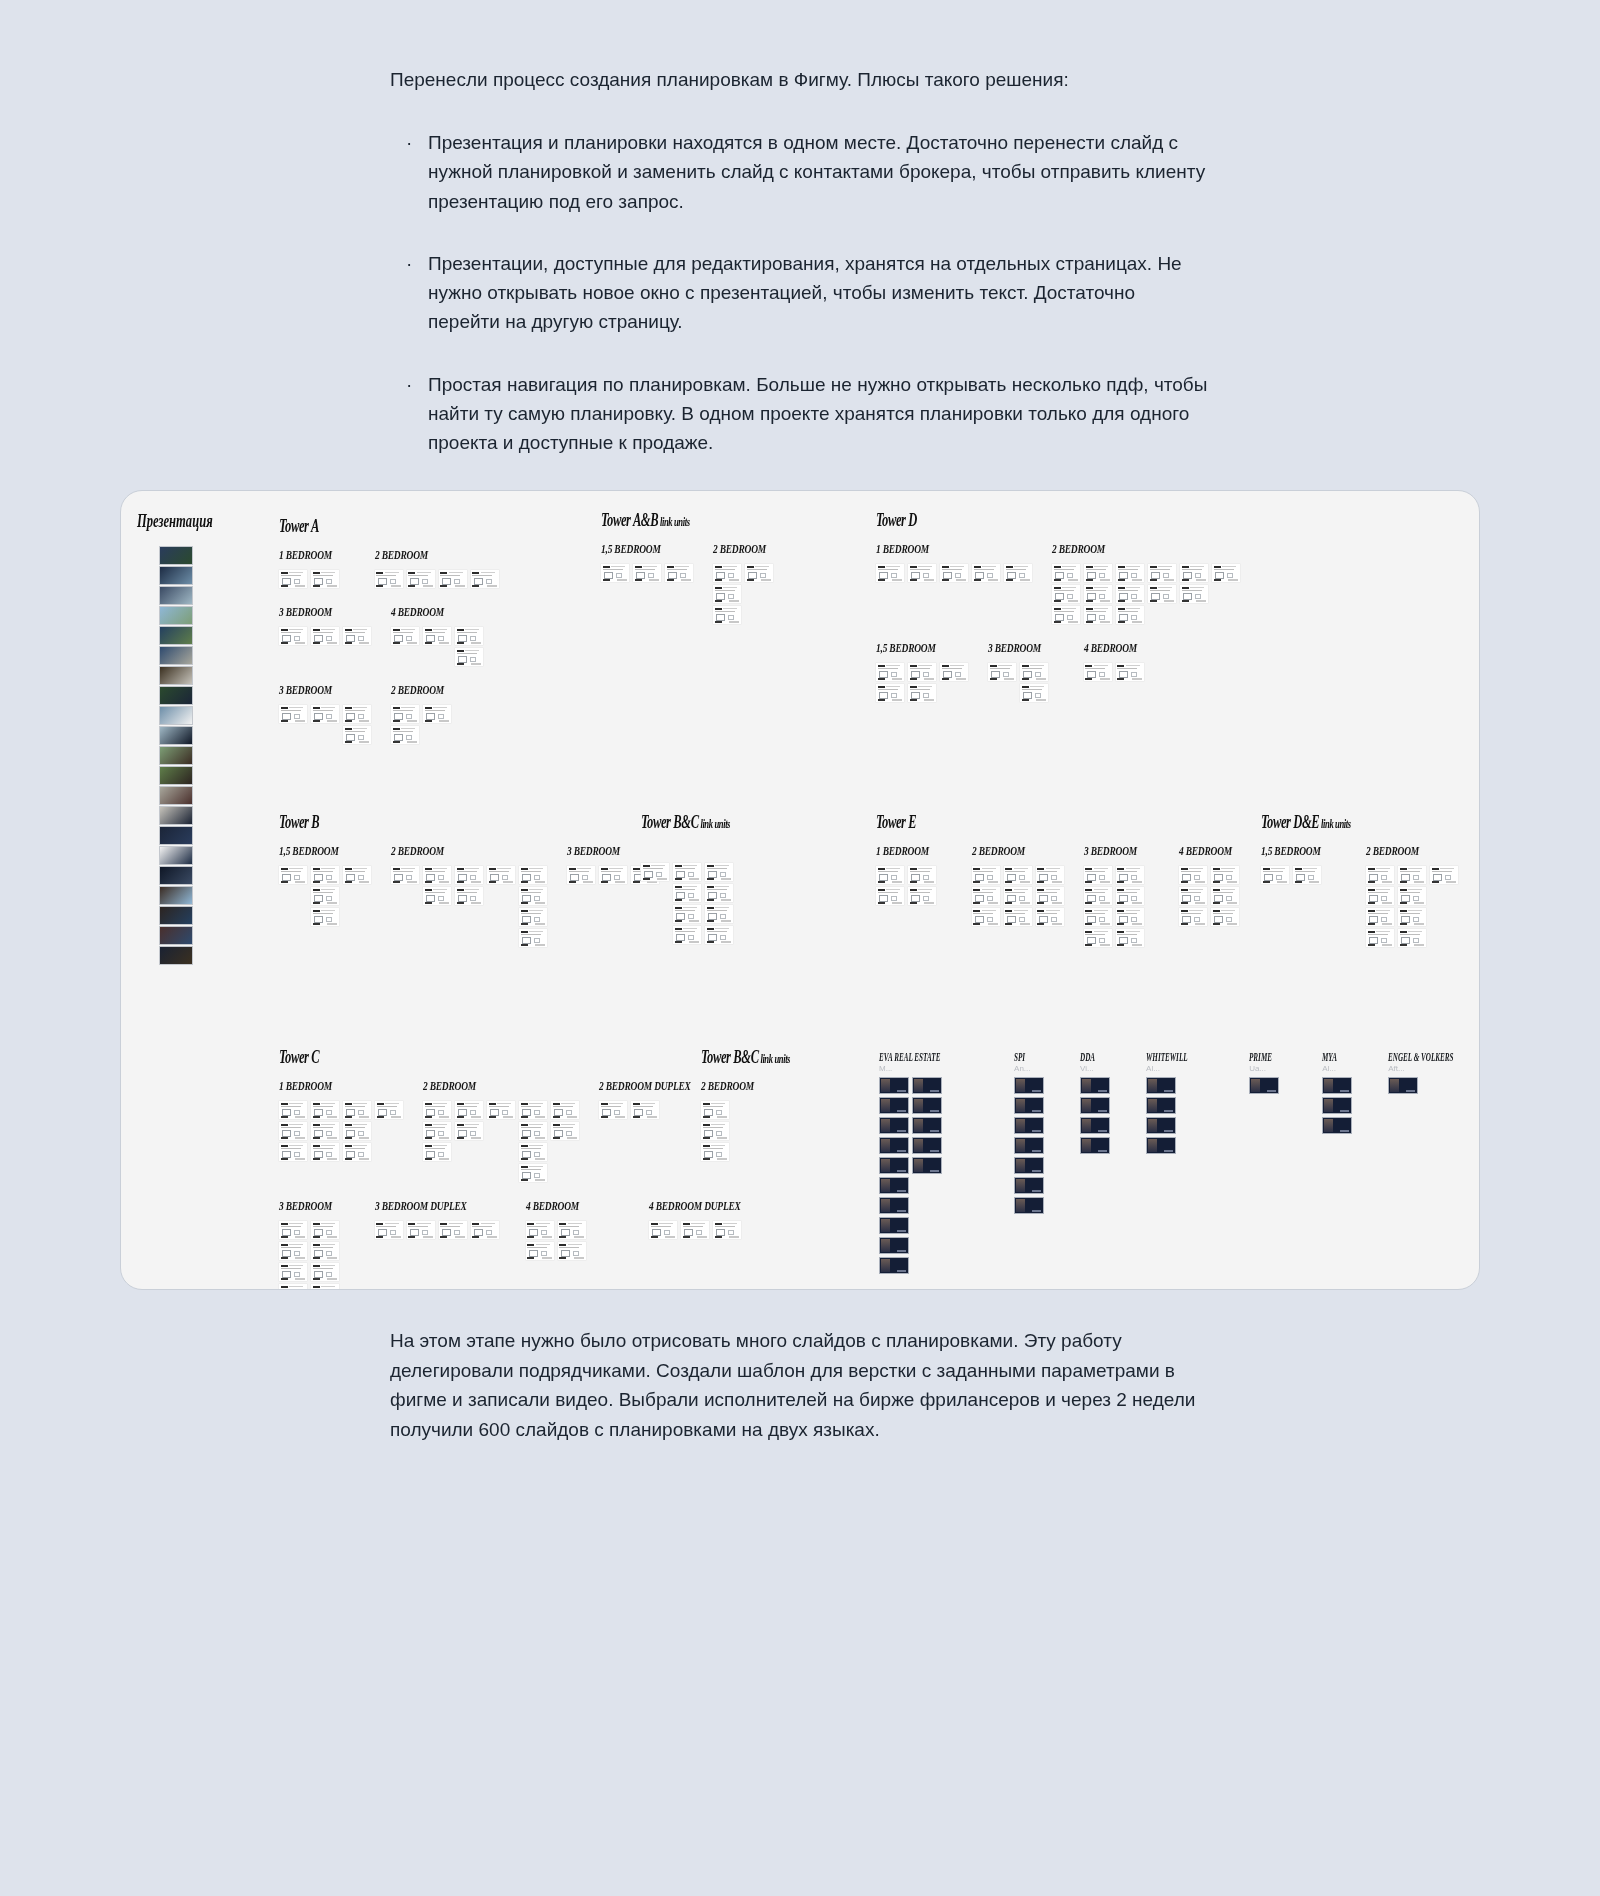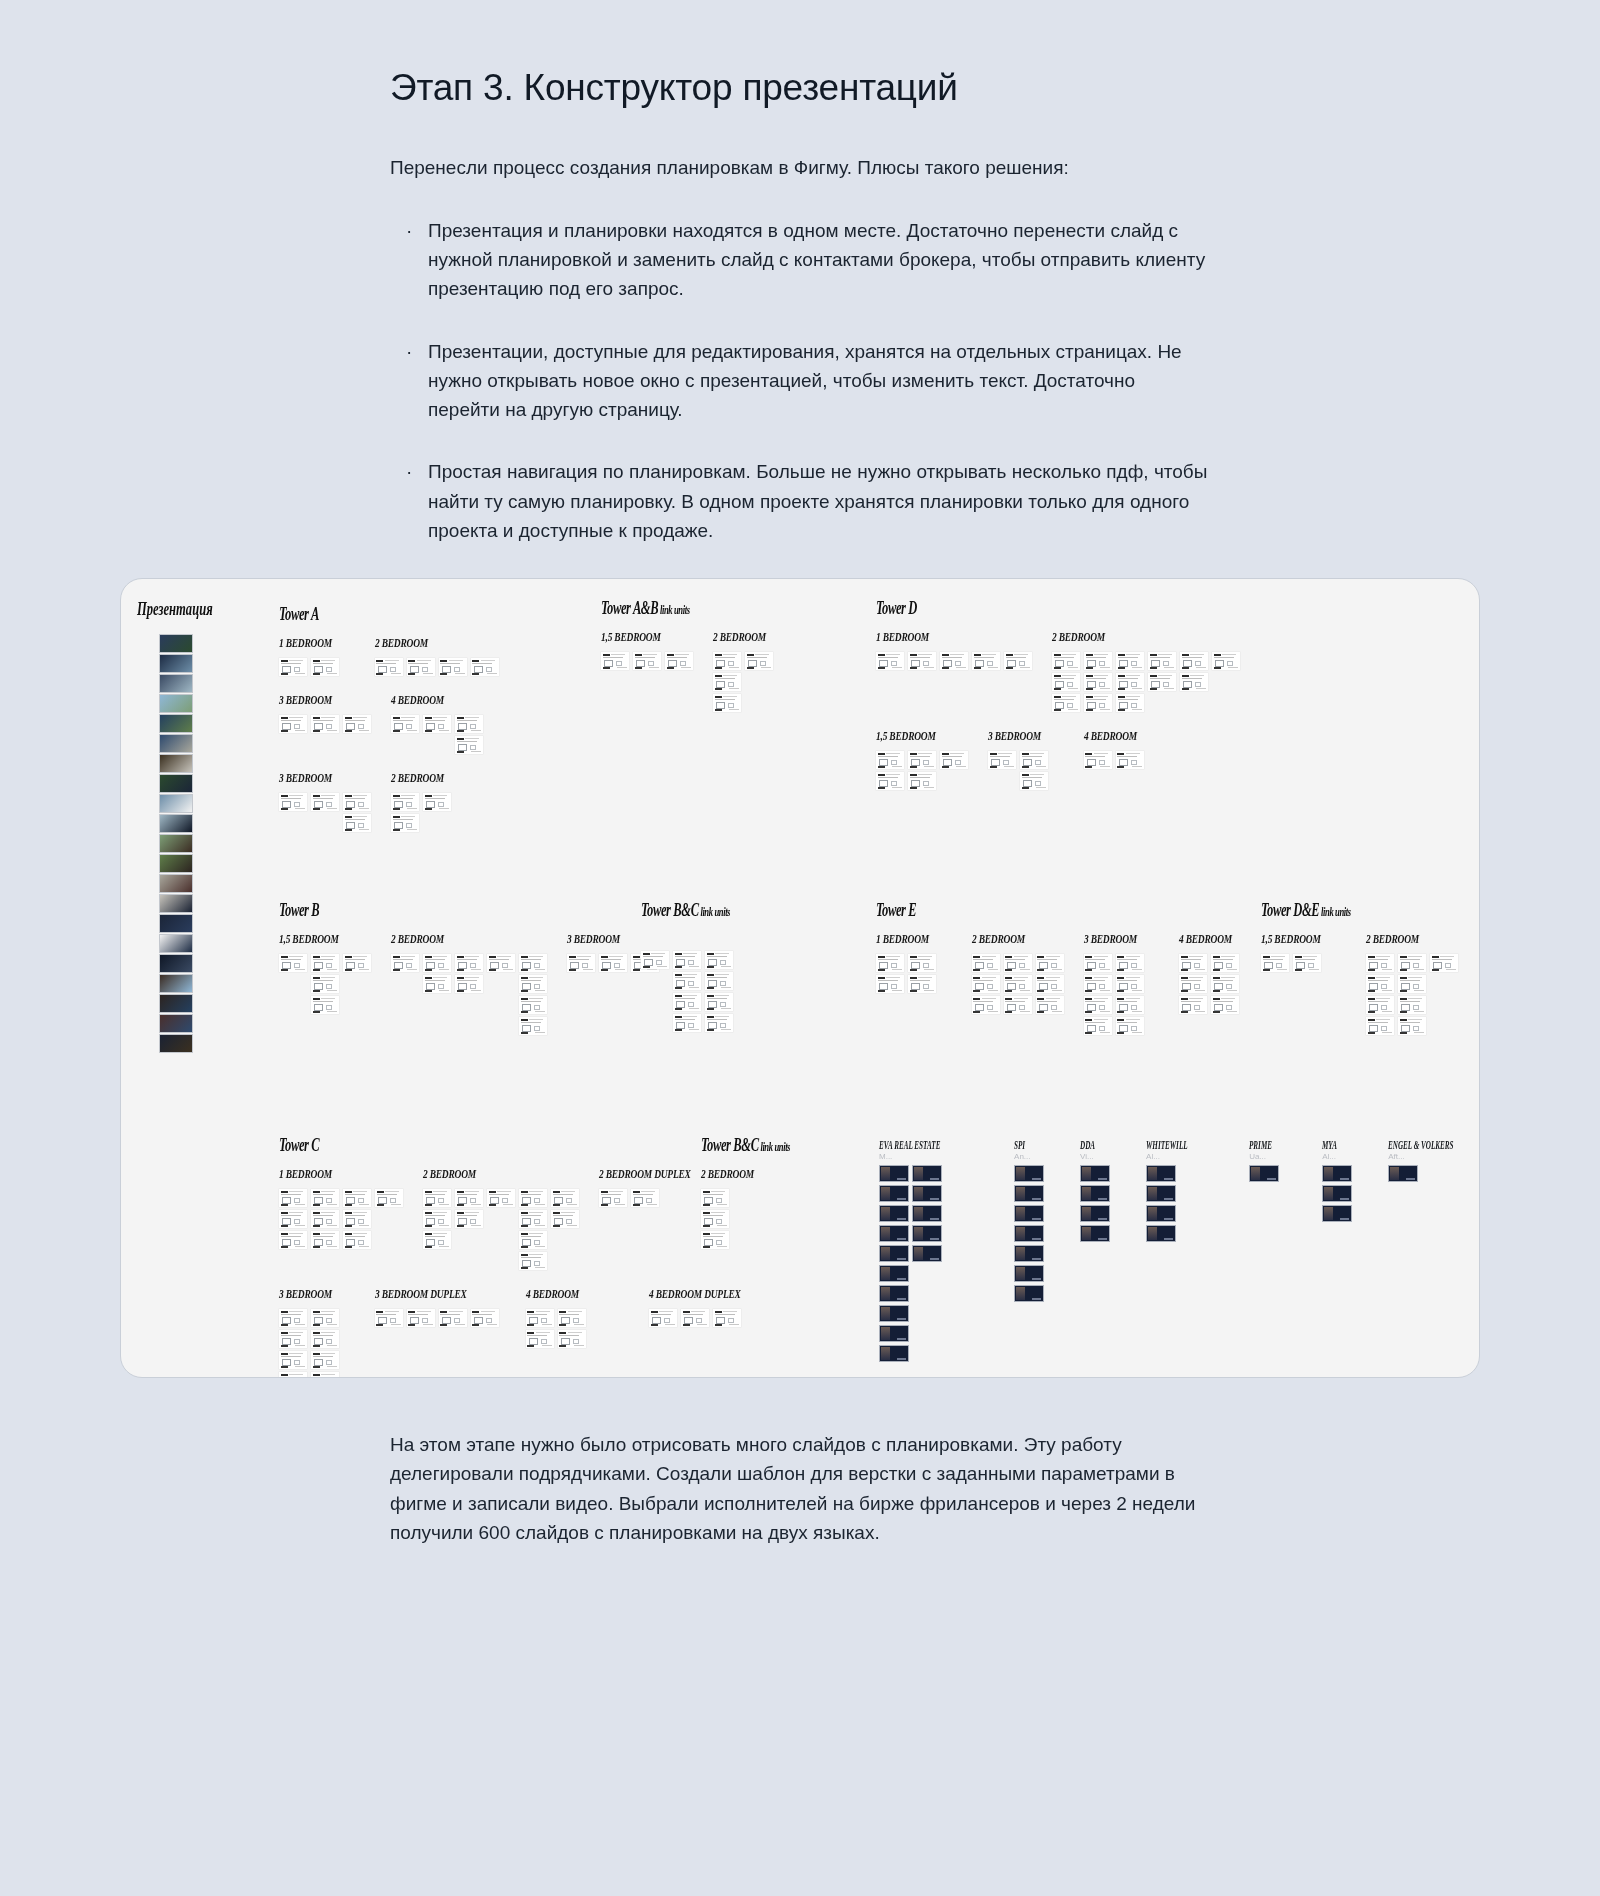--- a/index.html
+++ b/index.html
@@ -119,33 +119,32 @@
   .brand-sub {
     font-family:"Liberation Sans", sans-serif; font-size:8px; color:#b9bcc2;
     white-space:nowrap; margin-top:1px;
   }
 
   
   .film { display:flex; flex-direction:column; gap:1px; width:34px; }
   .film .f { width:34px; height:19px; border:0.5px solid #c3c7cd; }
 
   
-  .outro { width:820px; margin:0 auto; padding-top:52px; padding-bottom:70px; }
+  .outro { width:820px; margin:0 auto; padding-top:36px; padding-bottom:70px; }
   .outro p {
     font-size:19px; line-height:1.55; margin:0; color:#1b2430;
   }
 </style>
 </head>
 <body>
 
 <div class="page">
 
   <div class="article">
     <div class="article-inner">
-      <h1 class="title">Этап 3. Конструктор презентаций</h1>
       <p class="lead">Перенесли процесс создания планировкам в Фигму. Плюсы такого решения:</p>
       <ul class="benefits">
         <li>
           <span class="dot">·</span>
           <span>Презентация и планировки находятся в одном месте. Достаточно перенести слайд с нужной планировкой и заменить слайд с контактами брокера, чтобы отправить клиенту презентацию под его запрос.</span>
         </li>
         <li>
           <span class="dot">·</span>
           <span>Презентации, доступные для редактирования, хранятся на отдельных страницах. Не нужно открывать новое окно с презентацией, чтобы изменить текст. Достаточно перейти на другую страницу.</span>
         </li>

